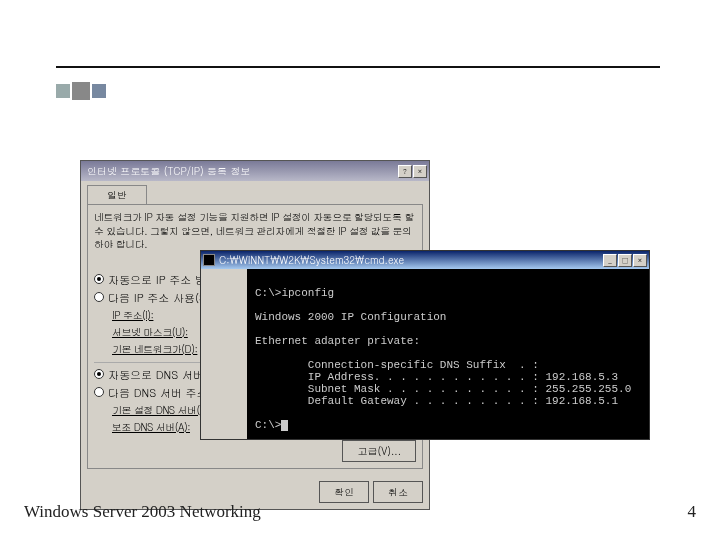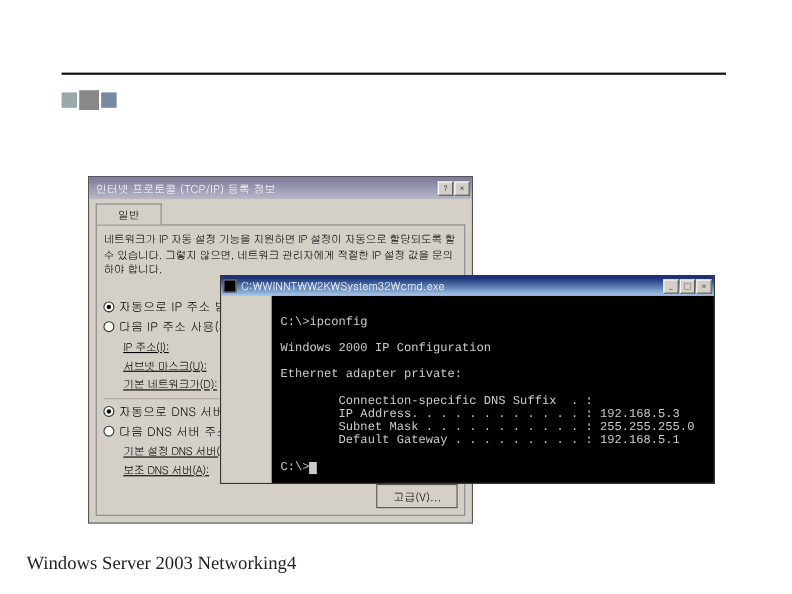--- a/index.html
+++ b/index.html
@@ -37,21 +37,21 @@
   
   .cmdwin { position: absolute; top: 250px; left: 200px; width: 450px; border:1px solid #333; background:#d4d0c8; font-family:"Gulim",sans-serif; }
   .cmd-titlebar { height:18px; background:linear-gradient(#0a246a,#a6caf0); display:flex; align-items:center; color:#fff; padding:0 2px; }
   .cmd-titlebar .icon { width:12px; height:12px; background:#000; margin-right:4px; border:1px solid #888; }
   .cmd-titlebar .t { flex:1; font-size:10px; white-space:nowrap; overflow:hidden; }
   .cmd-titlebar .wbtn { width:14px; height:13px; background:#d4d0c8; border:1px solid #fff; border-right-color:#555; border-bottom-color:#555; margin-left:1px; font-size:7px; line-height:11px; text-align:center; color:#000;}
   .term { background:#000; color:#ccc; font-family:"Courier New",monospace; font-size:11px; padding:6px 8px; min-height:170px; white-space:pre; overflow:hidden;margin-left:46px; }
   .cursor { display:inline-block; width:7px; height:11px; background:#ccc; vertical-align:text-bottom; }
 
   
-  .footer { position:absolute; bottom:18px; left:24px; right:24px; display:flex; justify-content:flex-start; font-family:"Times New Roman",serif; font-size:17px; color:#222; }
+  .footer { position:absolute; bottom:18px; left:24px; right:24px; display:flex; justify-content:space-between; font-family:"Times New Roman",serif; font-size:17px; color:#222; }
 </style>
 </head>
 <body>
 
 <div class="slide">
 
   <div class="title-wrap">
     <div class="accent">
       <div class="sq sm1"></div>
       <div class="sq big"></div>
@@ -102,20 +102,24 @@
         <span class="flabel">기본 설정 DNS 서버(P):</span>
       </div>
       <div class="field-row">
         <span class="flabel">보조 DNS 서버(A):</span>
       </div>
 
       <div style="text-align:right; margin-top:6px;">
         <span class="btn">고급(V)...</span>
       </div>
     </div>
+    <div class="btnrow">
+      <span class="btn">확인</span>
+      <span class="btn">취소</span>
+    </div>
   </div>
 
   <div class="cmdwin">
     <div class="cmd-titlebar">
       <span class="icon"></span>
       <span class="t">C:\WINNT\W2K\System32\cmd.exe</span>
       <span class="wbtn">_</span>
       <span class="wbtn">□</span>
       <span class="wbtn">×</span>
     </div>

